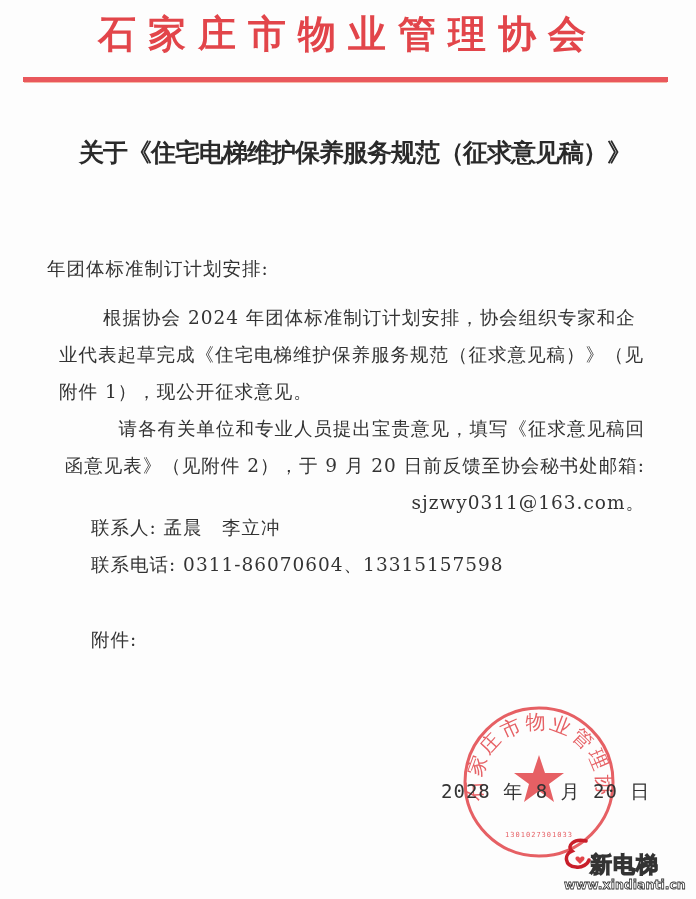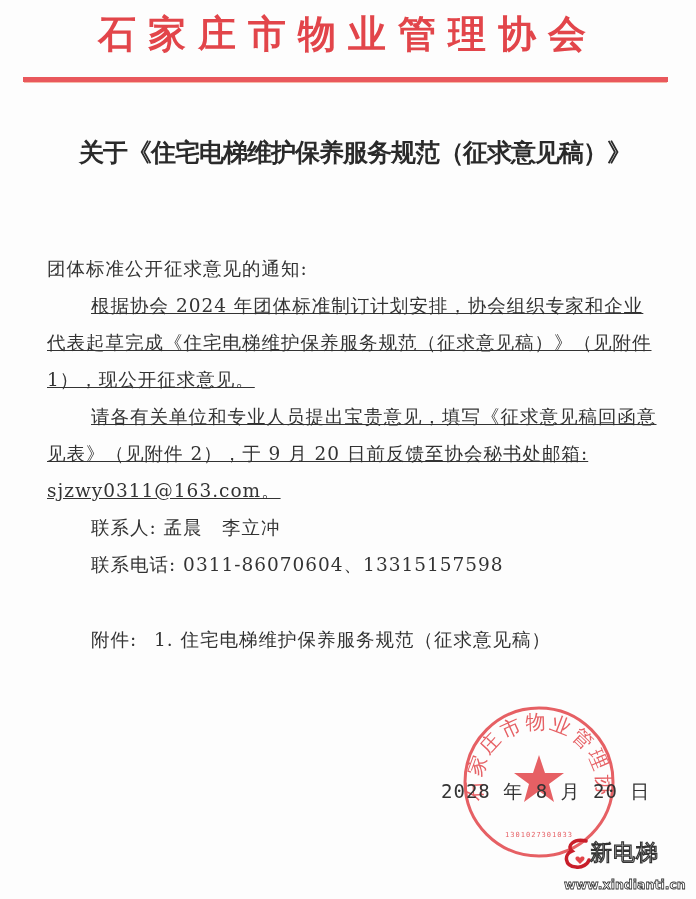--- a/index.html
+++ b/index.html
@@ -52,25 +52,25 @@
   }
   .body-text {
     position: absolute;
     left: 47px;
     width: 610px;
     font-size: 18.5px;
     line-height: 37px;
     color: #333;
     letter-spacing: 1px;
   }
-  .para { margin: 0; text-decoration: underline; }
+  .para { margin: 12px; }
   .indent { padding-left: 44px; }
   .salutation { top: 250px; }
   .p1 { top: 287px; }
-  .p2 { top: 398px; }
+  .p2 { top: 398px; text-align: right; }
   .contact1 { top: 509px; }
   .contact2 { top: 546px; }
   .attach {
     position: absolute;
     left: 91px;
     top: 621px;
     font-size: 18.5px;
     line-height: 37px;
     color: #333;
     letter-spacing: 1px;
@@ -101,23 +101,23 @@
     position: absolute;
     left: 556px;
     top: 838px;
     width: 140px;
     height: 60px;
     z-index: 4;
   }
   .wm-brand {
     position: absolute;
     left: 34px;
-    top: 0;
+    top: 12px;
     font-family: "DejaVu Sans", "Liberation Sans", sans-serif;
-    font-weight: normal;
+    font-weight: bold;
     font-size: 22px;
     color: #fff;
     -webkit-text-stroke: 1.2px #333;
     letter-spacing: 1px;
   }
   .wm-url {
     position: absolute;
     left: 8px;
     top: 39px;
     font-family: "DejaVu Sans", "Liberation Sans", sans-serif;
@@ -137,37 +137,36 @@
 </head>
 <body>
 
 <div class="header-title">石家庄市物业管理协会</div>
 <div class="header-rule"></div>
 
 <div class="doc-title">
   <div>关于《住宅电梯维护保养服务规范（征求意见稿）》</div>
 </div>
 
-<div class="body-text salutation">团体标准公开征求意见的通知:</div>
+<div class="body-text salutation">年团体标准制订计划安排:</div>
 
 <div class="body-text p1">
   <p class="para" style="text-indent:44px;">根据协会 2024 年团体标准制订计划安排，协会组织专家和企业代表起草完成《住宅电梯维护保养服务规范（征求意见稿）》（见附件 1），现公开征求意见。</p>
 </div>
 
 <div class="body-text p2">
   <p class="para" style="text-indent:44px;">请各有关单位和专业人员提出宝贵意见，填写《征求意见稿回函意见表》（见附件 2），于 9 月 20 日前反馈至协会秘书处邮箱: sjzwy0311@163.com。</p>
 </div>
 
 <div class="body-text contact1 indent">联系人: 孟晨　李立冲</div>
 <div class="body-text contact2 indent">联系电话: 0311-86070604、13315157598</div>
 
 <div class="attach">
   <div class="attach-row">
     <span class="attach-label">附件:</span>
-    <span>1. 住宅电梯维护保养服务规范（征求意见稿）</span>
   </div>
 </div>
 
 <div class="stamp">
   <svg width="154" height="154" viewBox="0 0 154 154">
     <circle cx="77" cy="77" r="74" fill="none" stroke="#e2454a" stroke-width="3"></circle>
     <defs>
       <path id="arcPath" d="M 22 100 A 58 58 0 1 1 132 100"></path>
     </defs>
     <text font-family="DejaVu Serif, serif" font-size="20" fill="#e2454a" letter-spacing="3">

